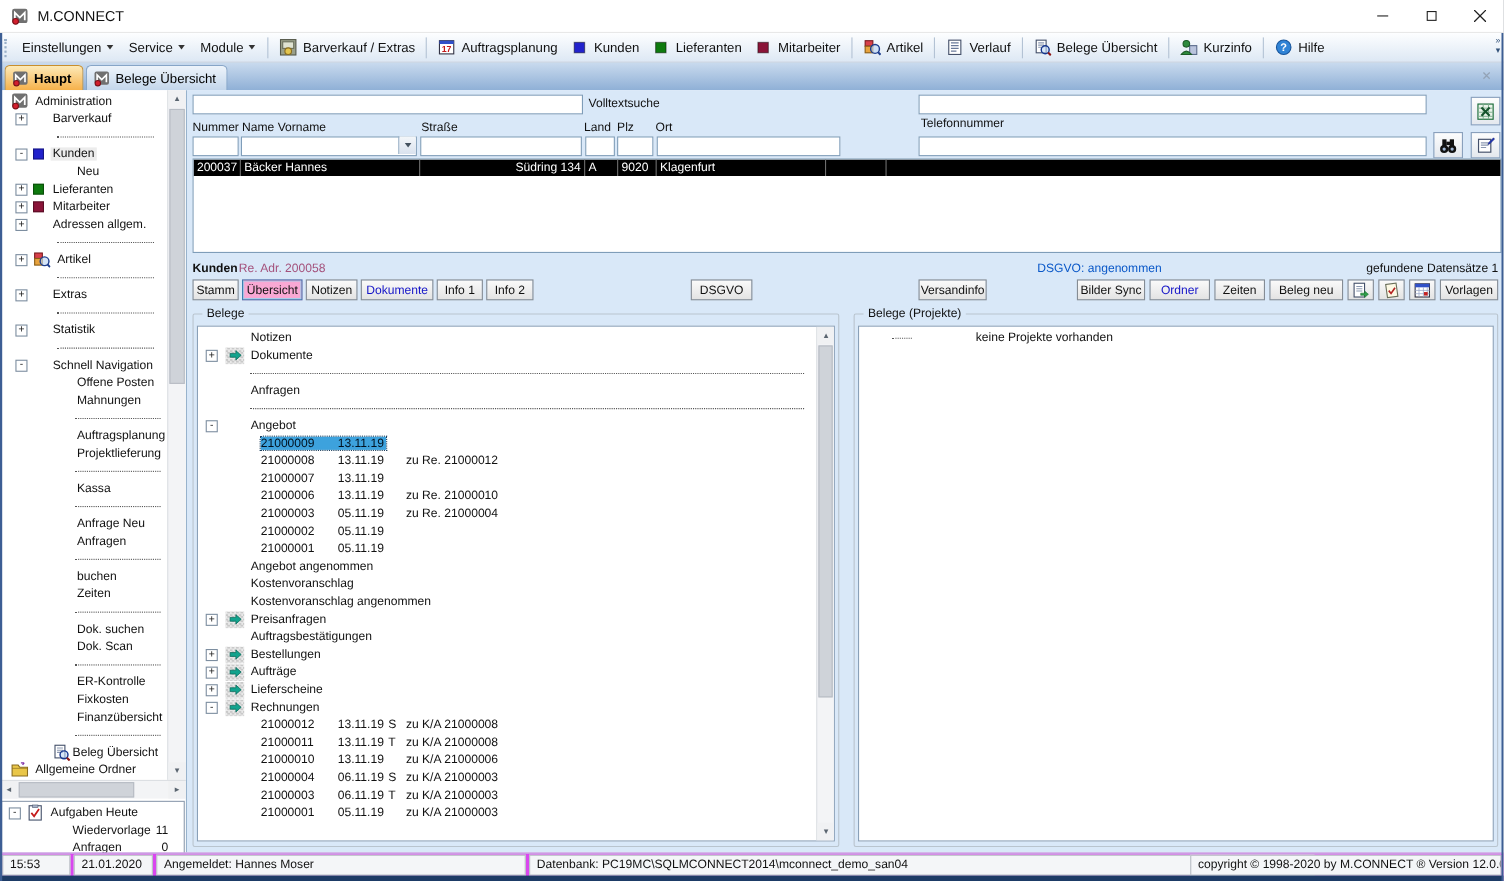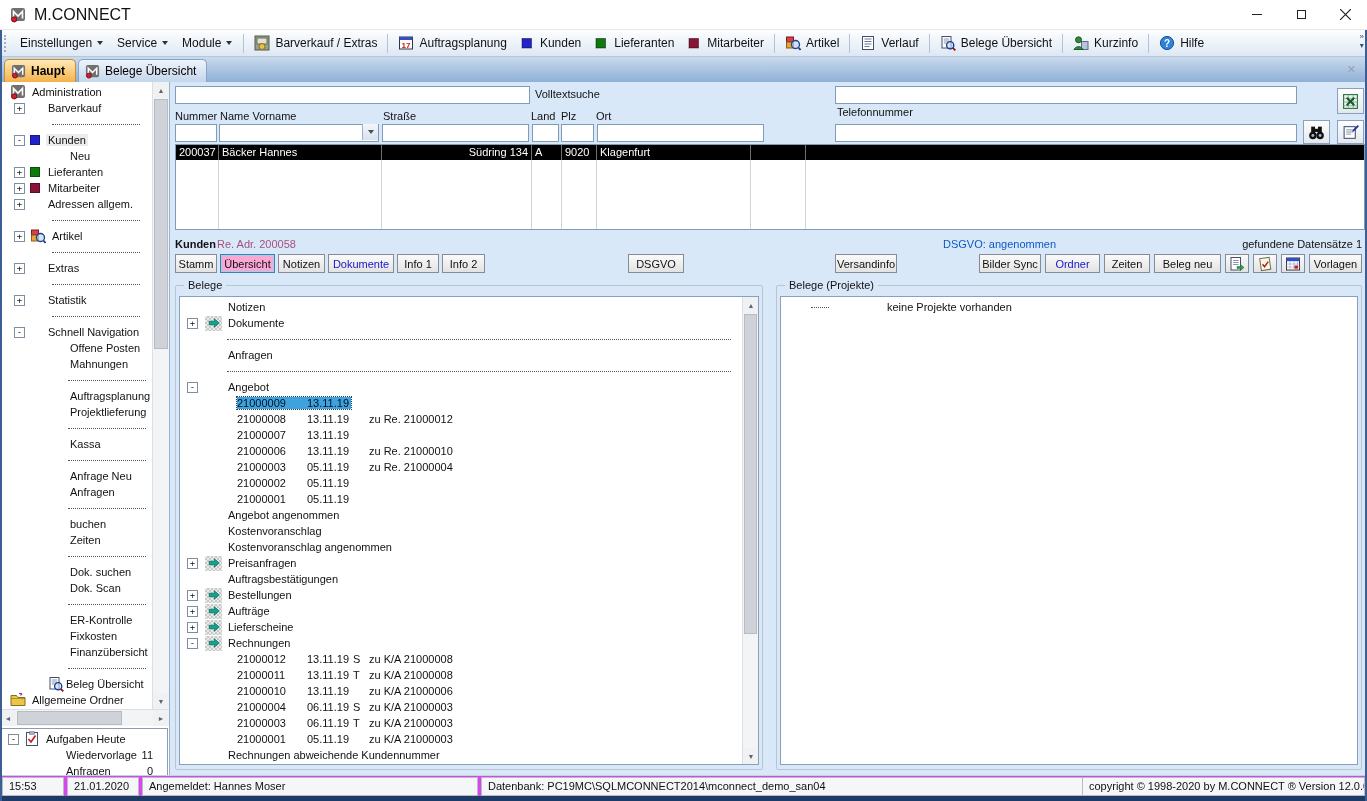--- a/index.html
+++ b/index.html
@@ -3,21 +3,21 @@
 <meta charset="utf-8">
 <style>
   *{margin:0;padding:0;box-sizing:border-box}
   body{font-family:"Liberation Sans",sans-serif;background:#888}
   .window{position:relative;width:1367px;height:801px;background:#fff;overflow:hidden}
   .side-border{position:absolute;top:30px;bottom:0;width:2px;background:#3d5e94;z-index:50}
   .side-border.l{left:0}.side-border.r{right:0}
 
   
   .titlebar{height:30px;background:#fff;display:flex;align-items:center;padding-left:10px;border-bottom:1px solid #e8e8e8}
-  .titlebar .title{font-size:16px;color:#111;margin-left:8px}
+  .titlebar .title{font-size:13px;color:#111;margin-left:8px}
   .win-controls{margin-left:auto;display:flex;height:100%}
   .wc{width:44px;height:100%;display:flex;align-items:center;justify-content:center}
   .wc-min i{display:block;width:10px;height:1px;background:#222}
   .wc-max i{display:block;width:9px;height:9px;border:1px solid #222}
 
   
   .toolbar{position:relative;height:27px;background:linear-gradient(#fdfeff,#dde8f4);border-bottom:1px solid #b8c6d8;display:flex;align-items:center;padding:0 14px 0 2px}
   .grip{width:4px;height:17px;border-left:2px dotted #9ab0c8;margin:0 5px 0 2px}
   .tb-menu{display:flex;align-items:center;padding:0 7px;font-size:12px;color:#111;height:22px}
   .caret{width:0;height:0;border-left:3.5px solid transparent;border-right:3.5px solid transparent;border-top:4px solid #333;margin-left:5px}
@@ -77,21 +77,21 @@
   .lab{font-size:11px;color:#111;white-space:nowrap}
   input{border:1px solid #7f9db9;height:18px;font-size:11px;font-family:"Liberation Sans",sans-serif;padding:0 3px;width:100%;background:#fff}
   .fwrap{position:absolute;top:41px;height:18px}
   .fwrap.combo input{padding-right:18px}
   .dropbtn{position:absolute;right:1px;top:1px;bottom:1px;width:16px;background:linear-gradient(#f4f7fa,#d9e2ee);border-left:1px solid #9ab0c6;display:flex;align-items:center;justify-content:center}
   .dcaret{width:0;height:0;border-left:3.5px solid transparent;border-right:3.5px solid transparent;border-top:4px solid #44525f}
   .hlbl{position:absolute;top:0;font-size:11px;color:#111;white-space:nowrap}
   .sq-btn{position:absolute;background:linear-gradient(#fdfdfd,#e4e8ee);border:1px solid #8aa0bc;display:flex;align-items:center;justify-content:center}
   .sq-btn .ic{width:17px;height:17px}
 
-  .tablebox{position:absolute;left:5px;top:62px;width:1190px;height:86px;background:#fff;border:1px solid #7f9db9;display:flex;flex-direction:column;overflow:hidden}
+  .tablebox{position:absolute;left:5px;top:62px;width:1190px;height:86px;background:#fff;border:1px solid #7f9db9;display:flex;flex-direction:row;overflow:hidden}
   .sel-row{display:flex;height:15px;background:#000;color:#fff;flex:none}
   .sel-row .cell{font-size:11px;line-height:14px;padding:0 3px;border-right:1px solid #6e6e6e;overflow:hidden;white-space:nowrap;flex:none}
   .body-cols{display:flex;flex:1}
   .body-cols .bcell{border-right:1px solid #ccd4dd;flex:none;height:100%}
 
   .btn{height:19px;font-size:11px;color:#111;background:linear-gradient(#fafafa,#e3e3e3);border:1px solid #858c94;display:flex;align-items:center;justify-content:center;padding:0 4px;white-space:nowrap}
   .btn.active{background:#f9a8d4;border-color:#3c7fb1;box-shadow:inset 0 0 0 1px #a8cdea}
   .btn.blue{color:#1515c8}
   .btn.iconbtn{width:24px;padding:0}
   #view-tabs{position:absolute;left:5px;top:172px;display:flex;gap:3px}
@@ -848,25 +848,20 @@
                 <span class="dref">zu K/A 21000003</span>
               </div>
               <div class="brow doc">
                 <span class="hlwrap">
                   <span class="dnum">21000001</span>
                   <span class="ddate">05.11.19</span>
                 </span>
                 <span class="dflag"></span>
                 <span class="dref">zu K/A 21000003</span>
               </div>
-              <div class="brow">
-                <span class="exp hidden"></span>
-                <span class="arrslot"></span>
-                <span class="tlbl">Rechnungen abweichende Kundennummer</span>
-              </div>
             </div>
           <div class="bel-vscroll">
             <span class="sbtn sb-up"></span>
             <div class="vthumb" style="top:17px;height:320px;left:1px;width:13px"></div>
             <span class="sbtn sb-down"></span>
           </div>
         </div>
       </div>
 
       <div class="groupbox" style="left:606px;top:203px;width:586px;height:485px">

